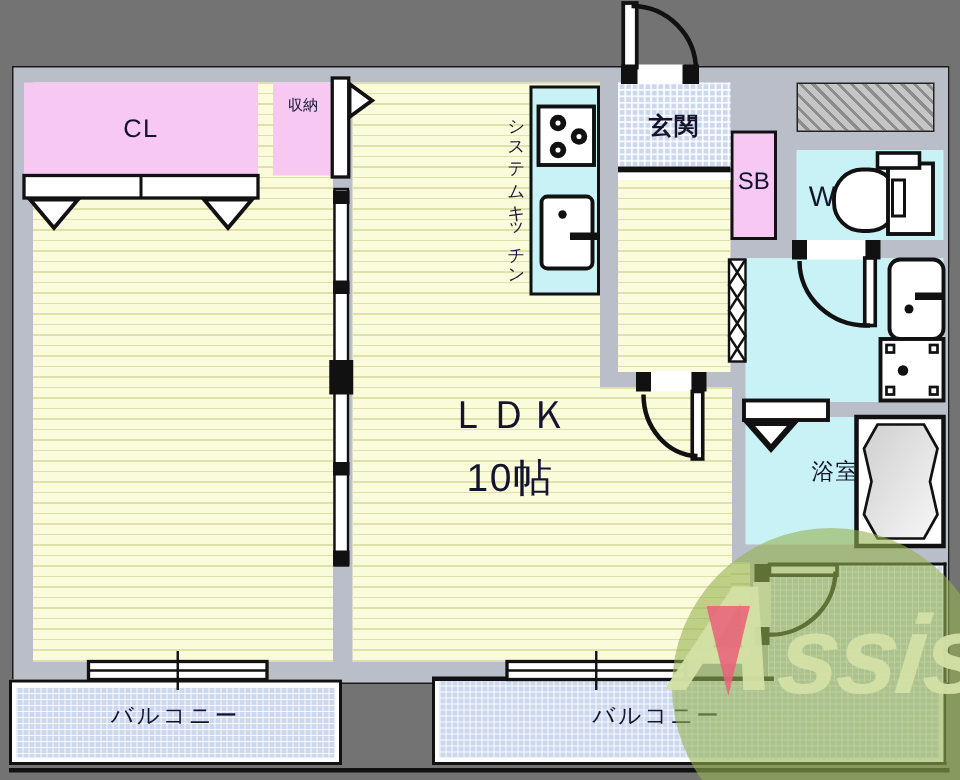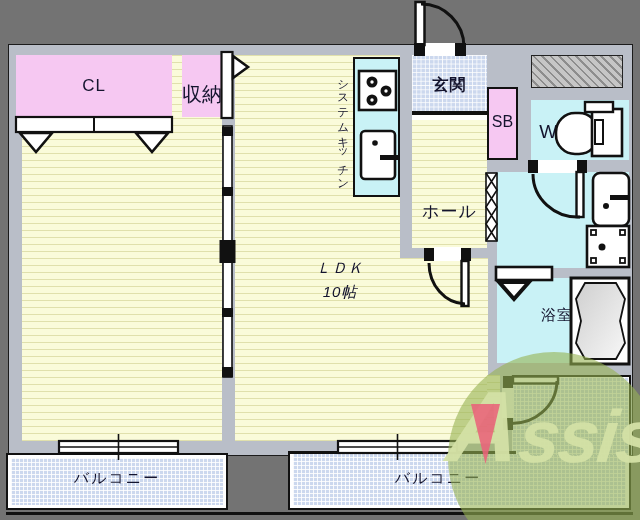--- a/index.html
+++ b/index.html
@@ -62,28 +62,27 @@
     <div class="balc-in grid-blue"></div>
   </div>
   <div class="abs balc-box z2" style="left:288px;top:453px;width:343px;height:57px;border-top:none;padding-top:0;">
     <div class="balc-in grid-blue"></div>
   </div>
   <div class="abs z3" style="left:288px;top:451px;width:228px;height:2.5px;background:#111;"></div>
   <div class="abs grid-blue z2" style="left:512px;top:375px;width:119px;height:80px;border-top:2.5px solid #111;border-right:2.5px solid #111;"></div>
   <div class="abs z2" style="left:6px;top:512px;width:627px;height:3px;background:#111;"></div>
 
   <div class="lbl" style="left:16px;top:73px;width:156px;font-size:17px;letter-spacing:1px;">CL</div>
-  <div class="lbl" style="left:180px;top:79px;width:44px;font-size:20px;">収納</div>
+  <div class="lbl" style="left:180px;top:63px;width:44px;font-size:10px;">収納</div>
   <div class="lbl" style="left:412px;top:73px;width:75px;font-size:16px;letter-spacing:1px;font-weight:bold;">玄関</div>
   <div class="lbl" style="left:487px;top:110px;width:31px;font-size:16px;">SB</div>
   <div class="lbl" style="left:534px;top:118px;width:42px;font-size:19px;">WC</div>
   <div class="lbl" style="left:334px;top:59px;height:140px;font-size:11.5px;writing-mode:vertical-rl;letter-spacing:1px;">システムキッチン</div>
-  <div class="lbl" style="left:412px;top:199px;width:75px;font-size:17px;letter-spacing:1px;">ホール</div>
   <div class="lbl" style="left:519px;top:304px;width:76px;font-size:15px;letter-spacing:1px;">浴室</div>
-  <div class="lbl" style="left:295px;top:256px;width:90px;font-size:15px;line-height:1.6;letter-spacing:1px;font-style:italic;"><span>ＬＤＫ</span><br><span>10帖</span></div>
+  <div class="lbl" style="left:295px;top:256px;width:90px;font-size:26px;line-height:1.6;letter-spacing:1px;"><span>ＬＤＫ</span><br><span>10帖</span></div>
   <div class="lbl" style="left:6px;top:467px;width:222px;font-size:15px;letter-spacing:2px;">バルコニー</div>
   <div class="lbl" style="left:288px;top:467px;width:300px;font-size:15px;letter-spacing:2px;">バルコニー</div>
 
   <svg id="svg-overlay" width="640" height="520" viewBox="0 0 640 520">
     <defs>
       <linearGradient id="tubgrad" x1="0" y1="0" x2="1" y2="1">
         <stop offset="0" stop-color="#cfcfcf"></stop>
           <stop offset="1" stop-color="#f7f7f7"></stop>
       </linearGradient>
     </defs>

